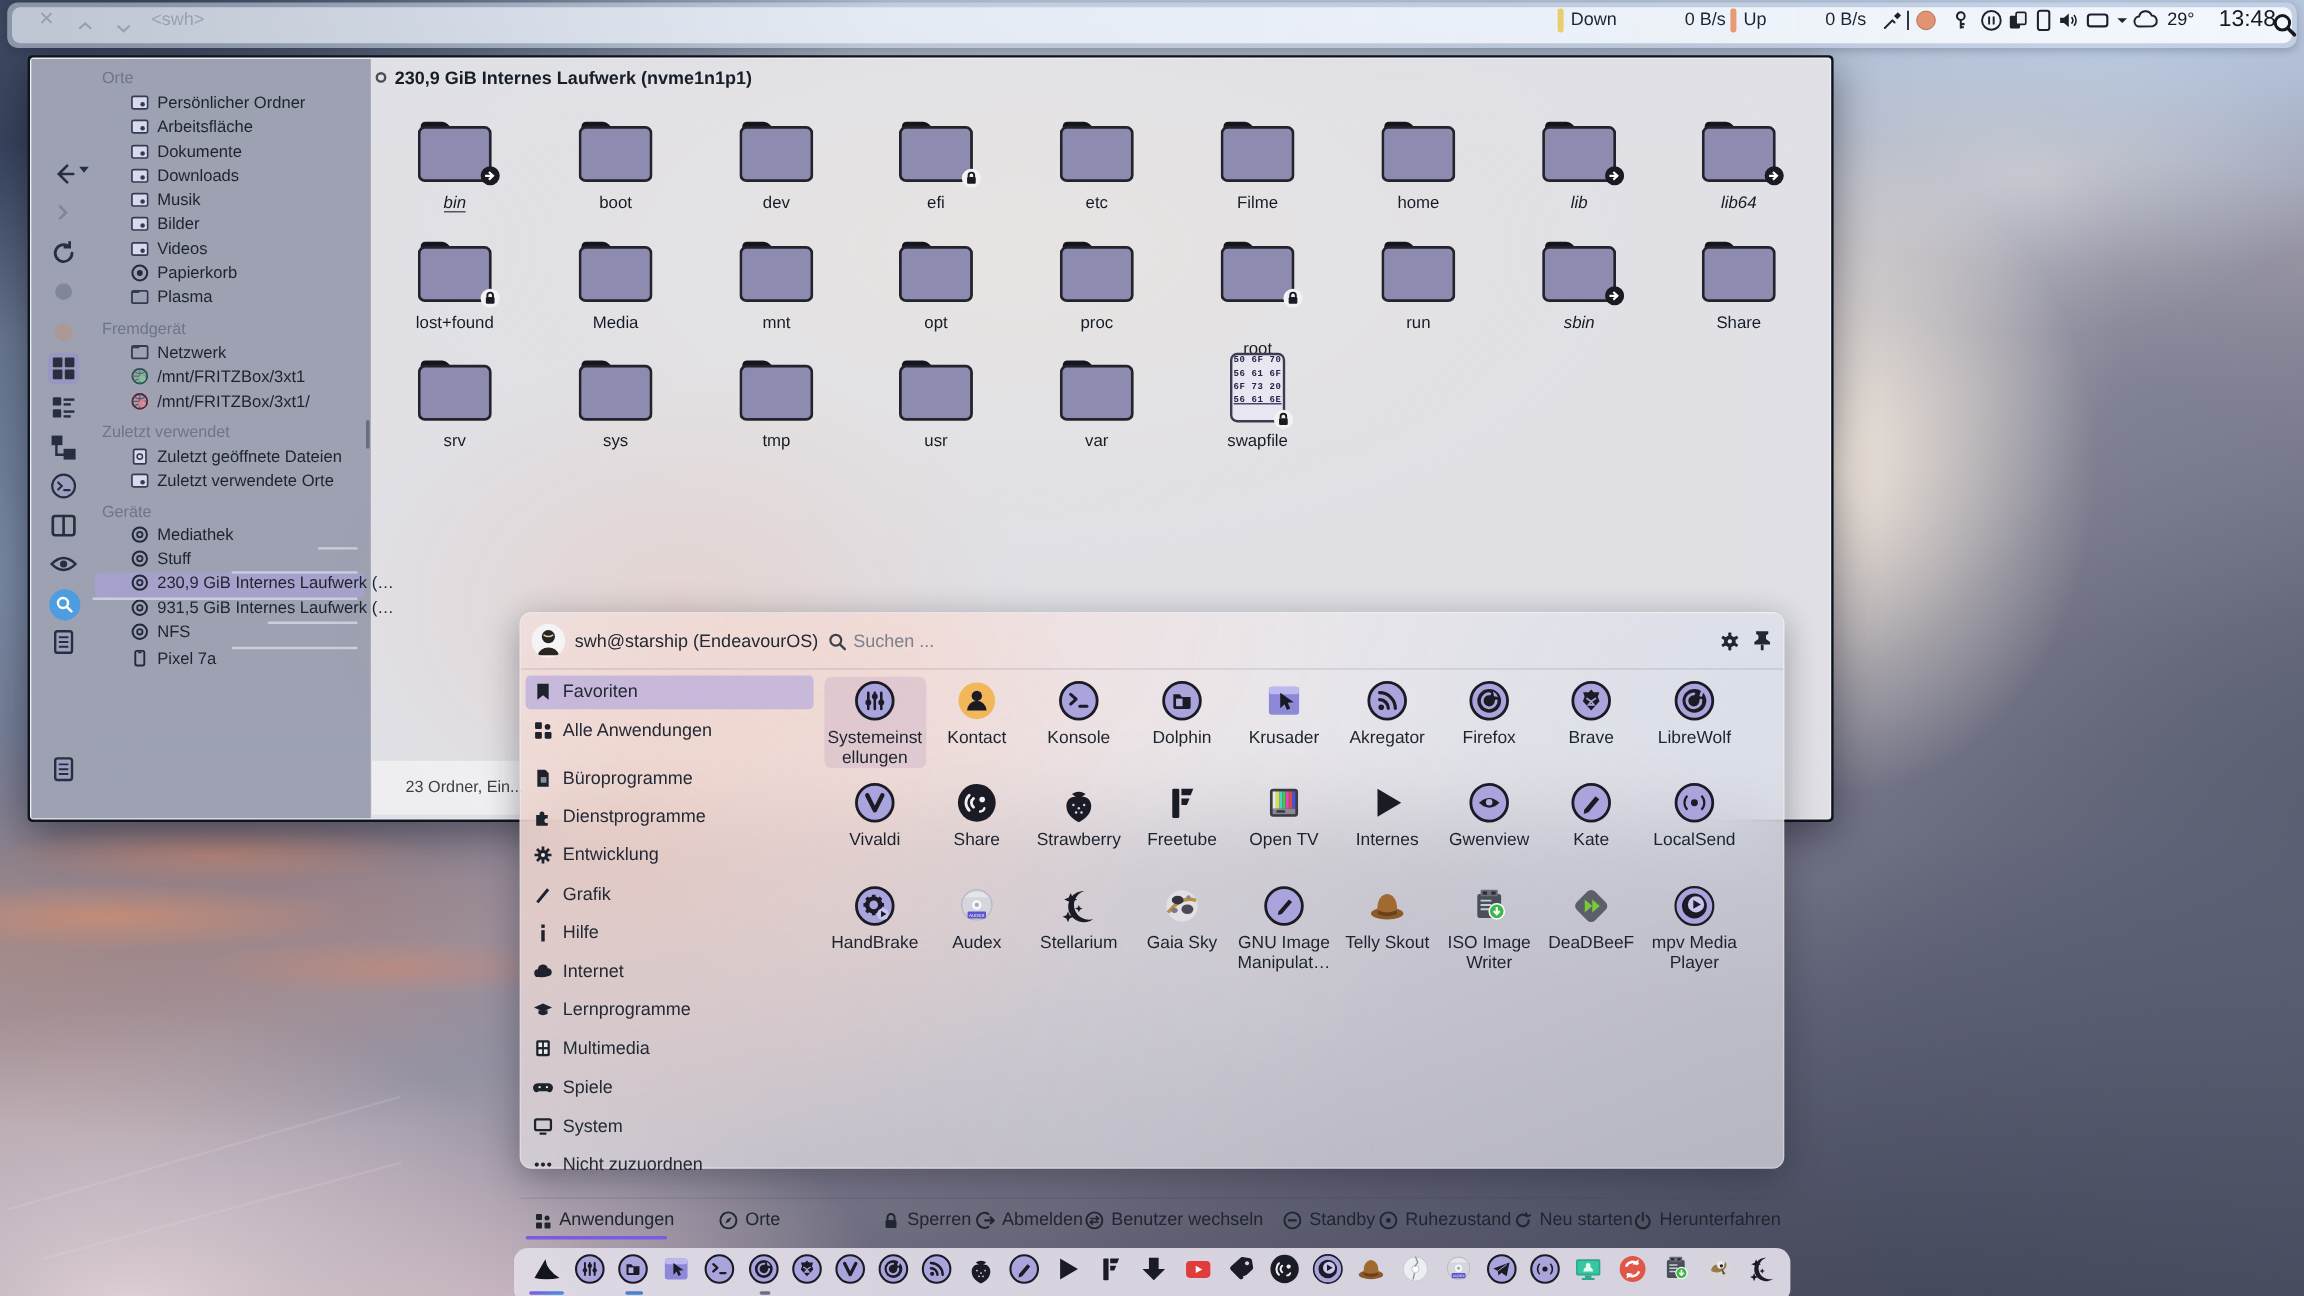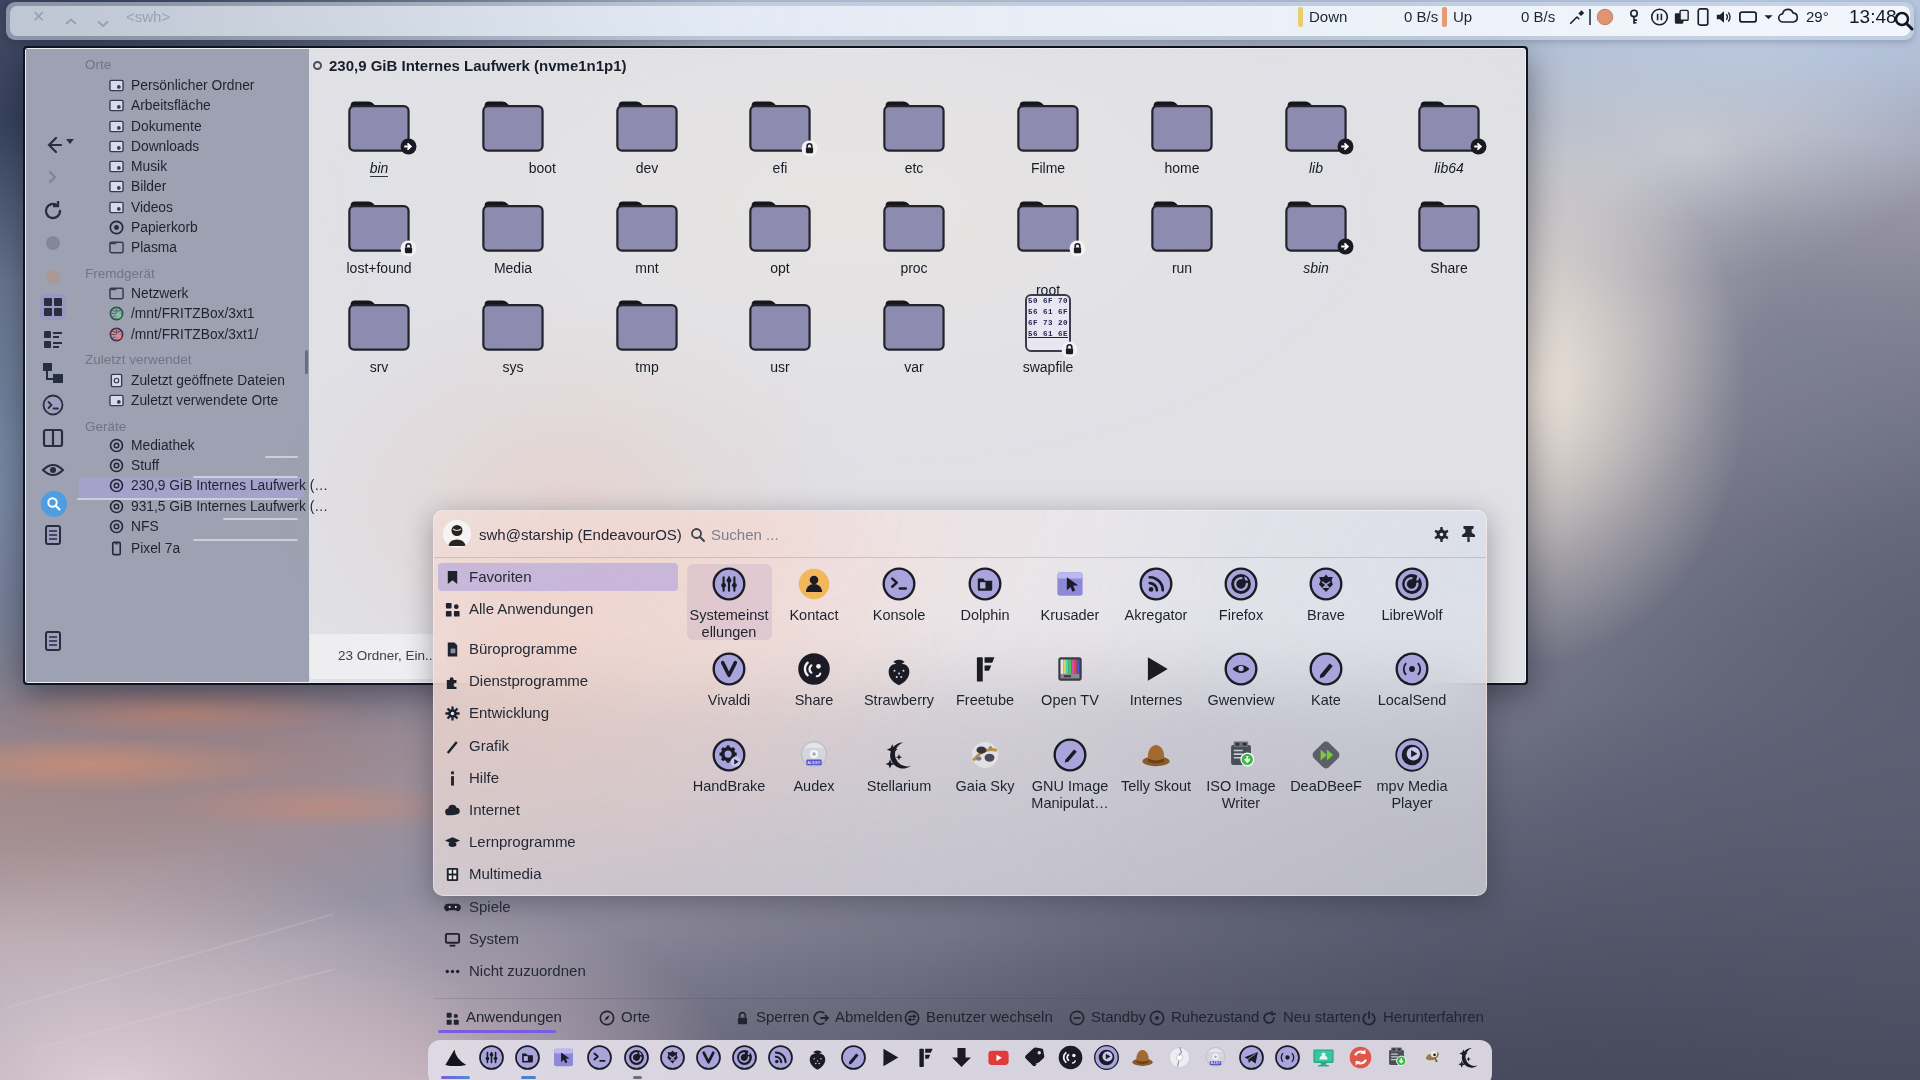--- a/index.html
+++ b/index.html
@@ -54,21 +54,21 @@
 .sbhead { position:absolute; left:59px; color:rgba(95,102,116,0.75); font-size:13.5px; }
 .sbitem { position:absolute; left:59px; color:#1d2430; font-size:13.8px; white-space:nowrap;margin-left:24px; }
 .sbitem svg, .sbhead svg { vertical-align:-3px; margin-right:7px; }
 .usage { position:absolute; height:2px; background:rgba(250,250,255,0.5); border-radius:1px; }
 #main { position:absolute; left:283px; top:0; right:0; bottom:0; }
 .flabel { position:absolute; width:110px; text-align:center; font-size:14px; color:#161c26; white-space:nowrap; }
 .ital { font-style:italic; }
 #statusbar { position:absolute; left:284px; bottom:3px; width:360px; height:45px; background:rgba(238,238,241,0.97); }
 #statusbar span { position:absolute; left:28px; top:14px; font-size:13.5px; color:#3a4048; }
 
-#kick { position:absolute; left:433px; top:510px; width:1054px; height:386px; border-radius:10px; border:1px solid rgba(255,255,255,0.35);
+#kick { position:absolute; left:433px; top:510px; width:1054px; height:464px; border-radius:10px; border:1px solid rgba(255,255,255,0.35);
  background:
   radial-gradient(620px 420px at 8% 38%, rgba(238,185,166,0.40), rgba(238,185,166,0) 70%),
   radial-gradient(500px 300px at 30% 4%, rgba(244,200,190,0.30), rgba(244,200,190,0) 70%),
   radial-gradient(600px 380px at 100% 15%, rgba(206,216,230,0.45), rgba(206,216,230,0) 70%),
   radial-gradient(700px 300px at 20% 100%, rgba(176,176,192,0.4), rgba(176,176,192,0) 75%),
   linear-gradient(115deg, rgba(243,235,236,0.72) 30%, rgba(231,230,236,0.68) 70%);
  backdrop-filter:blur(36px);
  box-shadow:0 6px 28px rgba(20,20,35,0.35); }
 #kick .khead-sep { position:absolute; left:0; top:46px; width:100%; height:1px; background:rgba(60,60,80,0.18); }
 #kick .kfoot-sep { position:absolute; left:0; top:487px; width:100%; height:1px; background:rgba(60,60,80,0.18); }
@@ -289,21 +289,21 @@
             <svg style="position:absolute;left:39px;top:49px;" width="62" height="54" viewBox="0 0 64 56">
               <use href="#folderico"></use>
             </svg>
             <svg style="position:absolute;left:91px;top:89px;" width="17" height="17">
               <use href="#em-link"></use>
             </svg>
             <div class="flabel ital" style="left:15px;top:111px;"><span style="border-bottom:1px solid #30343e;display:inline-block;">bin</span></div>
             <svg style="position:absolute;left:173px;top:49px;" width="62" height="54" viewBox="0 0 64 56">
               <use href="#folderico"></use>
             </svg>
-            <div class="flabel" style="left:137px;top:111px;text-align:right;"><span style="">boot</span></div>
+            <div class="flabel" style="left:149px;top:111px;"><span style="">boot</span></div>
             <svg style="position:absolute;left:307px;top:49px;" width="62" height="54" viewBox="0 0 64 56">
               <use href="#folderico"></use>
             </svg>
             <div class="flabel" style="left:283px;top:111px;"><span style="">dev</span></div>
             <svg style="position:absolute;left:440px;top:49px;" width="62" height="54" viewBox="0 0 64 56">
               <use href="#folderico"></use>
             </svg>
             <svg style="position:absolute;left:492px;top:91px;" width="17" height="17">
               <use href="#em-lock"></use>
             </svg>

